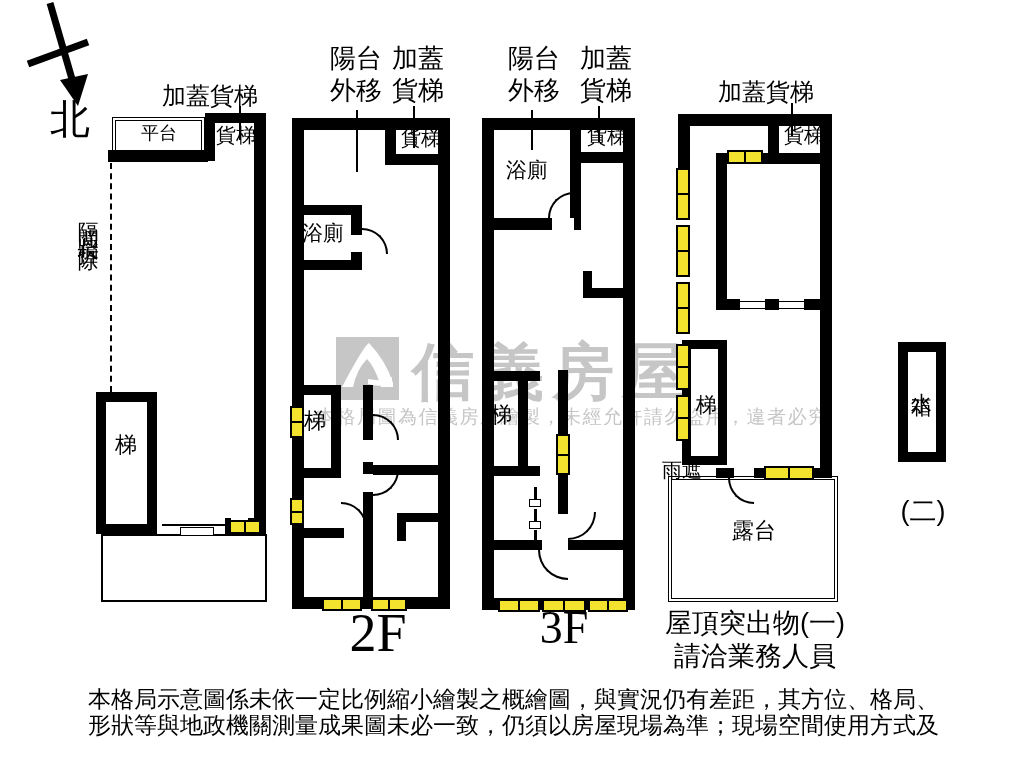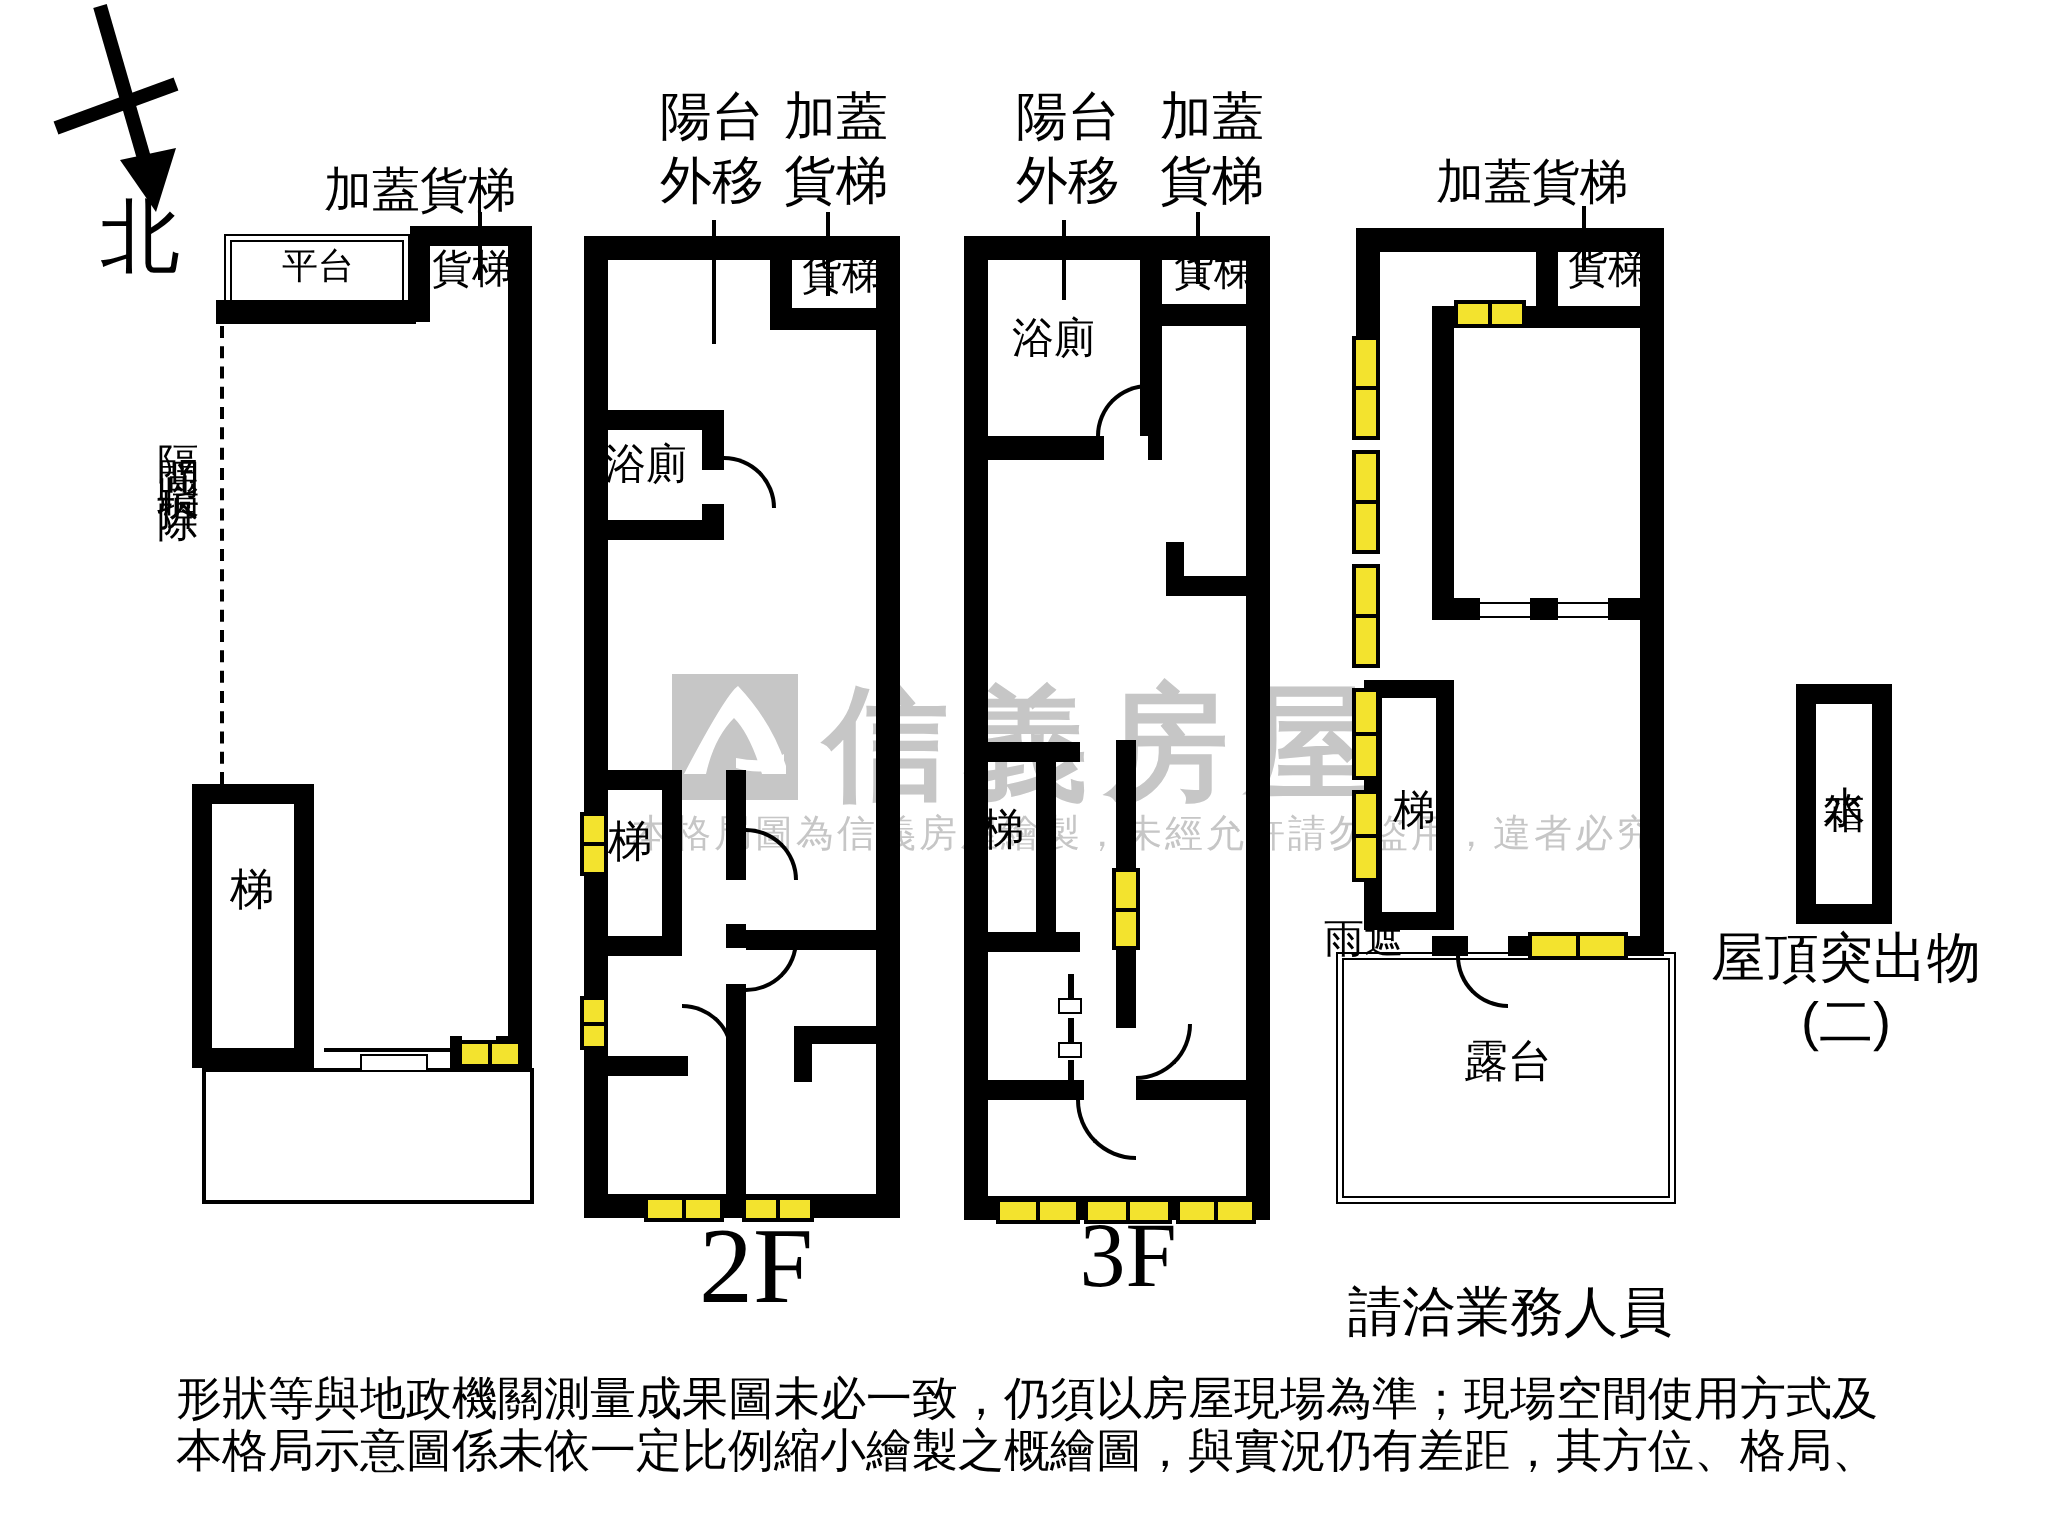--- a/index.html
+++ b/index.html
@@ -71,29 +71,29 @@
   <div class="lbl" style="left:506px;top:158px;font-size:21px">浴廁</div>
   <div class="lbl center" style="left:583px;top:125px;width:48px;font-size:20px">貨梯</div>
   <div class="lbl" style="left:490px;top:402px;font-size:22px">梯</div>
   <div class="lbl center serifF" style="left:522px;top:602px;width:84px;font-size:46px">3F</div>
 
   <div class="lbl center" style="left:706px;top:78px;width:120px;font-size:24px">加蓋貨梯</div>
   <div class="lbl center" style="left:780px;top:124px;width:48px;font-size:20px">貨梯</div>
   <div class="lbl vert" style="left:694px;top:378px;font-size:21px">梯</div>
   <div class="lbl" style="left:662px;top:459px;font-size:20px">雨遮</div>
   <div class="lbl center" style="left:726px;top:518px;width:56px;font-size:22px">露台</div>
+  <div class="lbl center" style="left:650px;top:608px;width:210px;font-size:27px">屋頂突出物(一)</div>
   <div class="lbl center" style="left:650px;top:641px;width:210px;font-size:27px">請洽業務人員</div>
 
   <div class="lbl vert" style="left:909px;top:376px;font-size:21px;letter-spacing:4px">水箱</div>
-  <div class="lbl center" style="left:843px;top:464px;width:160px;font-size:27px">屋頂突出物</div>
   <div class="lbl center" style="left:843px;top:496px;width:160px;font-size:27px">(二)</div>
 
   <div class="lbl" style="left:88px;top:686px;font-size:23px;line-height:26px">
+    <div>本格局示意圖係未依一定比例縮小繪製之概繪圖，與實況仍有差距，其方位、格局、</div>
     <div>形狀等與地政機關測量成果圖未必一致，仍須以房屋現場為準；現場空間使用方式及</div>
-    <div>本格局示意圖係未依一定比例縮小繪製之概繪圖，與實況仍有差距，其方位、格局、</div>
   </div>
 
 <div class="wall" style="left: 205px; top: 113px; width: 60px; height: 10px;"></div>
     <div class="wall" style="left: 205px; top: 113px; width: 10px; height: 48px;"></div>
     <div class="wall" style="left: 254px; top: 113px; width: 12px; height: 421px;"></div>
     <div class="wall" style="left: 108px; top: 150px; width: 100px; height: 12px;"></div>
     <div class="wall" style="left: 96px; top: 392px; width: 61px; height: 10px;"></div>
     <div class="wall" style="left: 96px; top: 524px; width: 61px; height: 10px;"></div>
     <div class="wall" style="left: 96px; top: 392px; width: 10px; height: 142px;"></div>
     <div class="wall" style="left: 147px; top: 392px; width: 10px; height: 142px;"></div>

